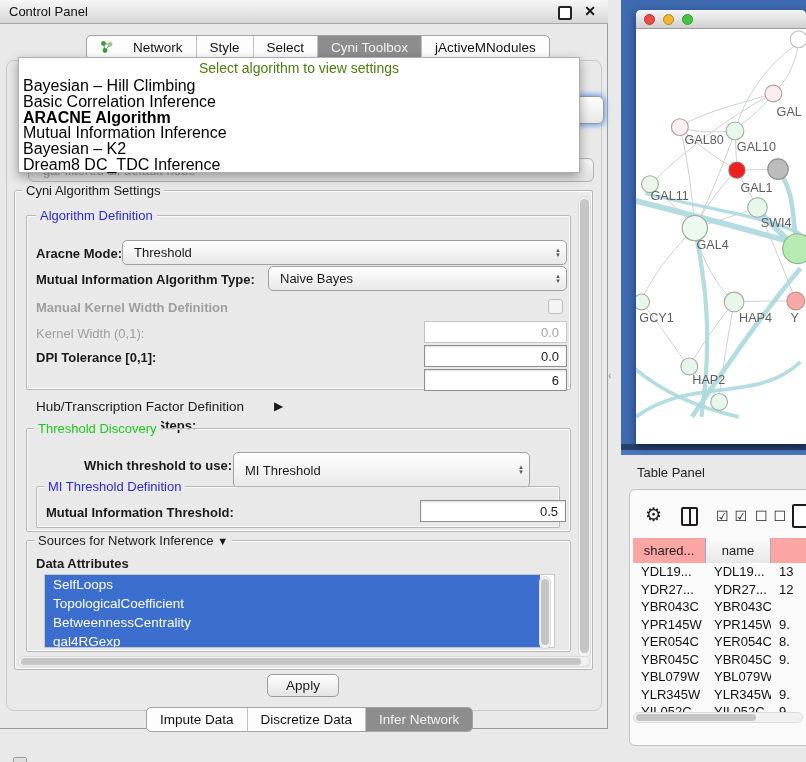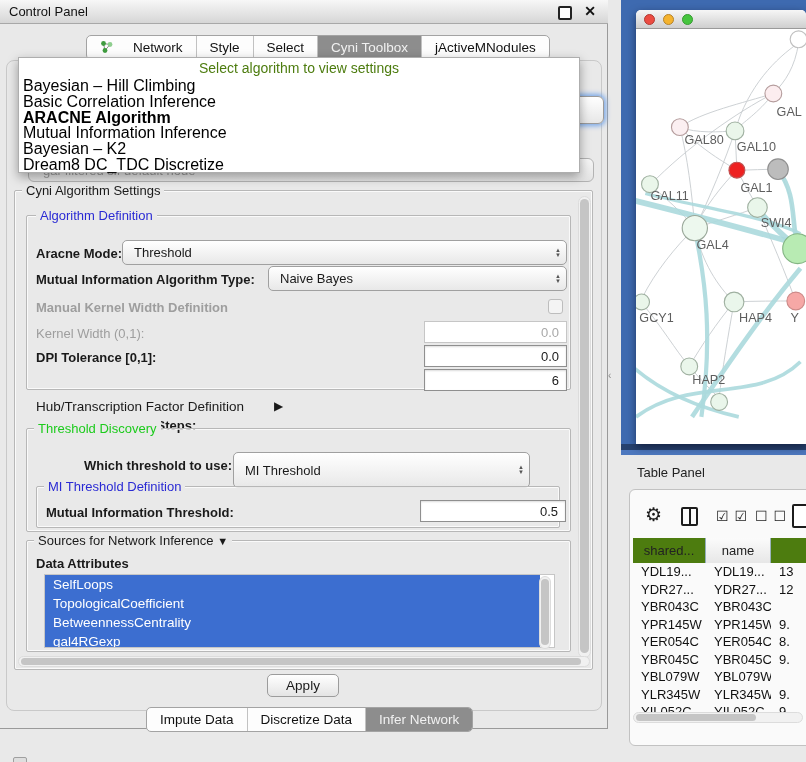--- a/index.html
+++ b/index.html
@@ -73,21 +73,21 @@
   
   .tp-title{left:637px;top:465px;font-size:13px;color:#222;}
   .tp-card{left:629px;top:489px;width:190px;height:257px;background:#fafafa;border:1px solid #c2c2c2;border-radius:6px;box-sizing:border-box;}
   .tp-toolbar-icon{position:absolute;color:#1c1c1c;}
   .col-icon{left:681px;top:507px;width:13px;height:15px;border:2px solid #1c1c1c;border-radius:2px;}
   .col-icon:after{content:"";position:absolute;left:5.5px;top:0;width:2px;height:15px;background:#1c1c1c;}
   .doc-icon{left:792px;top:504px;width:22px;height:20px;border:2px solid #1c1c1c;border-radius:2px;background:#fff;}
   .tbl-header{position:absolute;left:633px;top:538px;height:25px;display:flex;overflow:hidden;width:173px;}
   .th-cell{height:25px;line-height:25px;text-align:center;font-size:13px;color:#222;border-right:1px solid #9db4be;
            background:linear-gradient(#fbfbfb,#e7e7e7);box-sizing:border-box;flex:none;}
-  .th-cell.hl{background:#4d7c0f;border-right-color:#93aebb;}
+  .th-cell.hl{background:#fca5a5;border-right-color:#93aebb;}
   .tbl-body{position:absolute;left:633px;top:563px;width:173px;height:149px;overflow:hidden;}
   .tbl-row{display:flex;height:17.5px;line-height:17.5px;font-size:13px;color:#111;}
   .td{flex:none;padding-left:8px;white-space:nowrap;overflow:hidden;box-sizing:border-box;}
   .corner-icon{left:13px;top:757px;width:12px;height:12px;border:1px solid #9f9f9f;background:#dedede;border-radius:2px;}
   svg text{font-family:"Liberation Sans",sans-serif;}
 </style>
 </head>
 <body>
 <div id="app">
 
@@ -129,21 +129,21 @@
 <div class="abs ghost-combo">gal-filtered sif default node</div>
 
 <div class="abs dropdown">
   <div class="dd-prompt">Select algorithm to view settings</div>
   <div>
         <div class="dd-item">Bayesian – Hill Climbing</div>
         <div class="dd-item">Basic Correlation Inference</div>
         <div class="dd-item bold">ARACNE Algorithm</div>
         <div class="dd-item">Mutual Information Inference</div>
         <div class="dd-item">Bayesian – K2</div>
-        <div class="dd-item">Dream8 DC_TDC Discretize</div>
+        <div class="dd-item">Dream8 DC_TDC Inference</div>
       </div>
 </div>
 
 <div class="abs fieldset" style="left:14px;top:190px;width:579px;height:480px;"></div>
 <span class="legend" style="left:22px;top:183px;">Cyni Algorithm Settings</span>
 <div class="vscroll" style="left:578px;top:196px;width:13px;height:462px;">
   <div class="vthumb" style="top:2px;height:454px;"></div>
 </div>
 
 <div class="abs fieldset" style="left:26px;top:215px;width:545px;height:175px;"></div>

